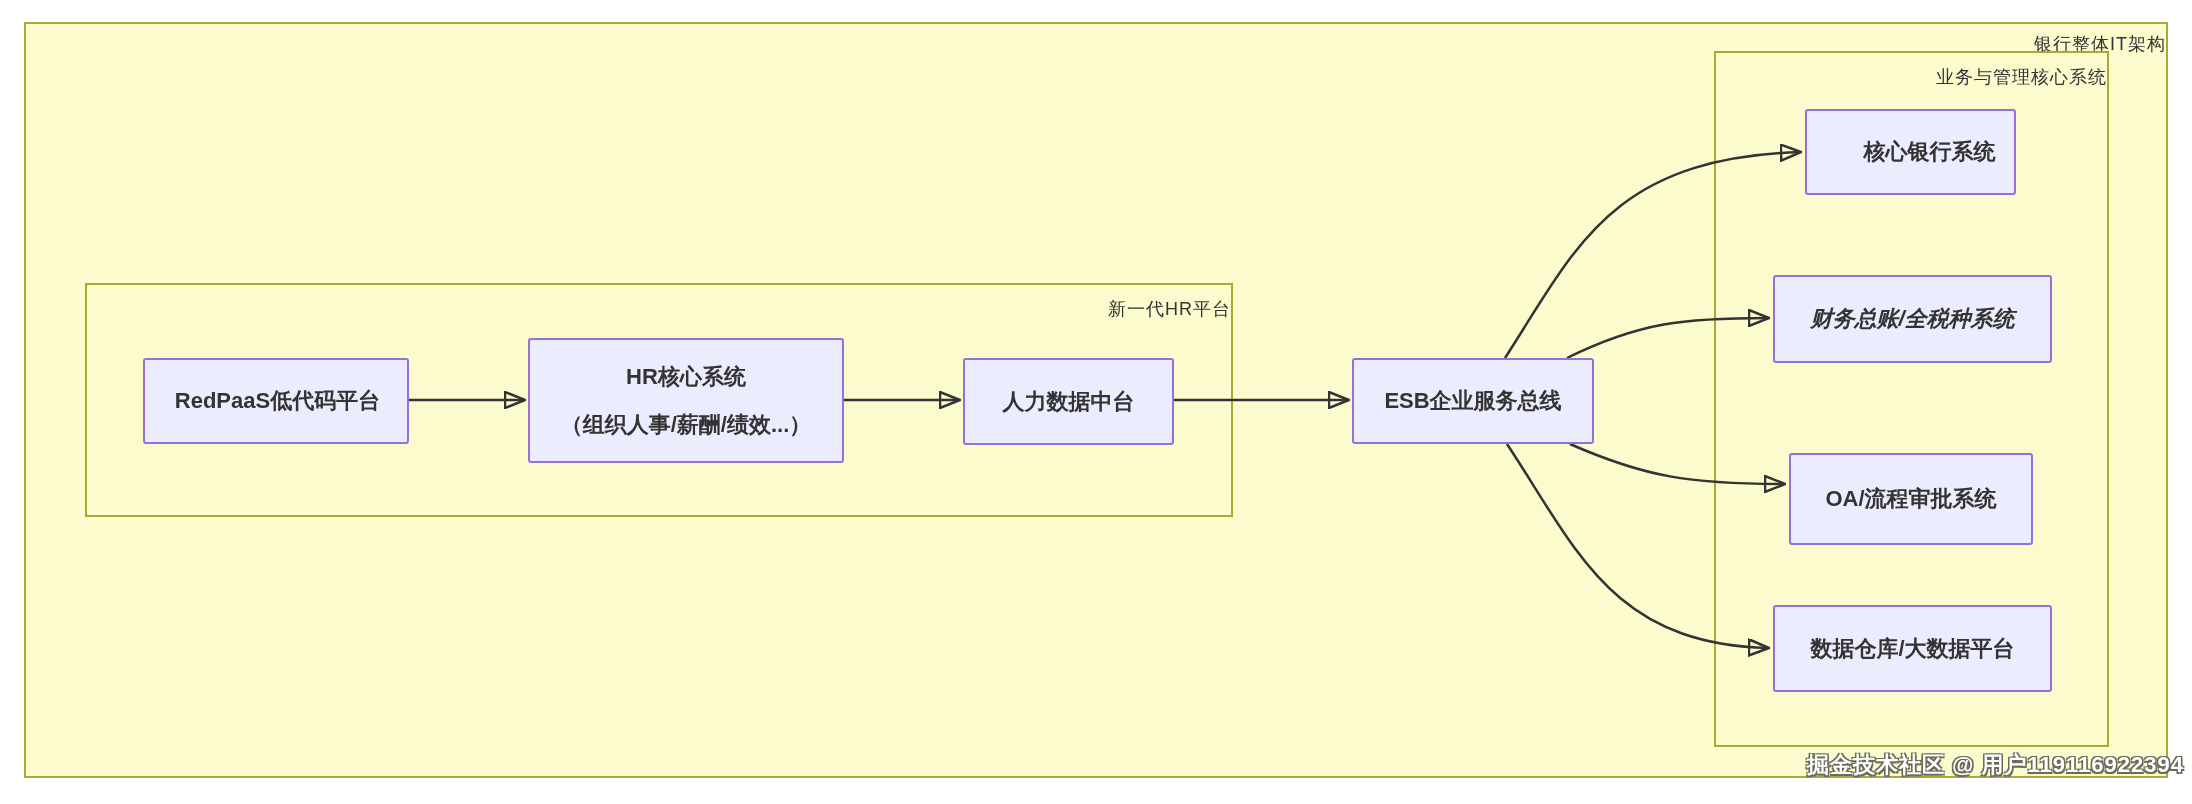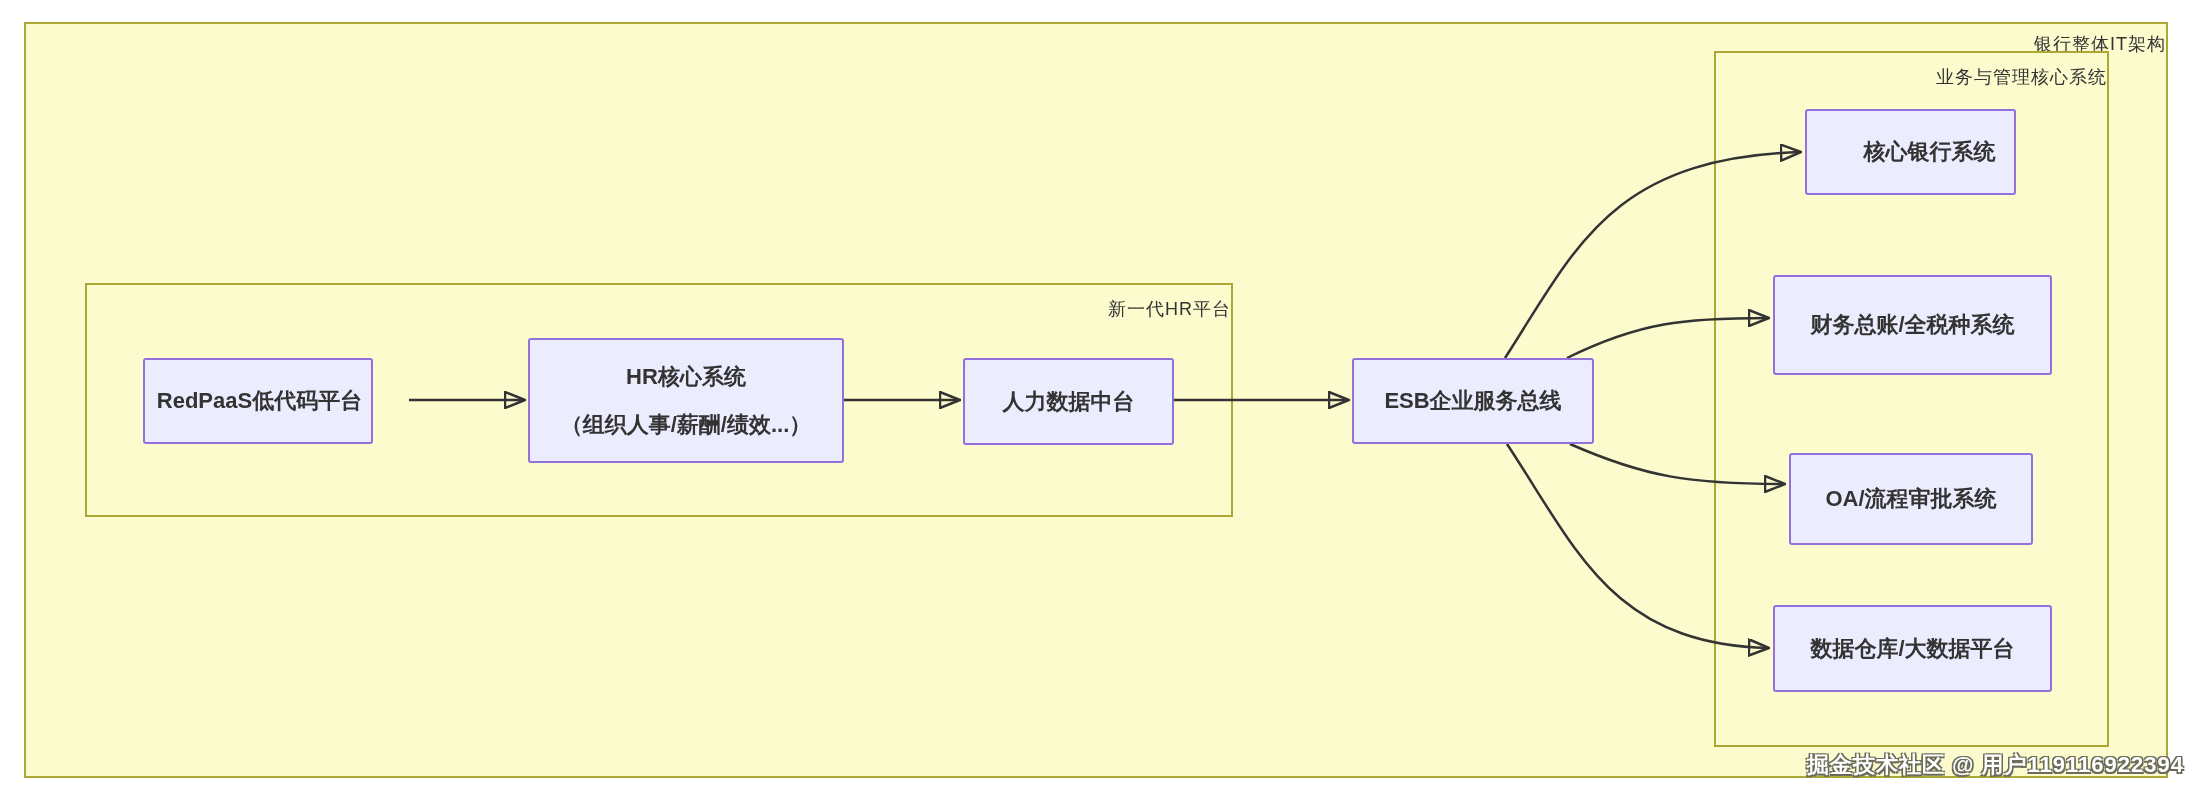--- a/index.html
+++ b/index.html
@@ -75,42 +75,42 @@
     </defs>
     <path d="M 409 400 L 524 400" marker-end="url(#arrow)"></path>
     <path d="M 844 400 L 959 400" marker-end="url(#arrow)"></path>
     <path d="M 1174 400 L 1348 400" marker-end="url(#arrow)"></path>
     <path d="M 1505 358 C 1575 250, 1610 158, 1800 152" marker-end="url(#arrow)"></path>
     <path d="M 1567 358 C 1640 322, 1685 318, 1768 318" marker-end="url(#arrow)"></path>
     <path d="M 1570 444 C 1645 477, 1690 484, 1784 484" marker-end="url(#arrow)"></path>
     <path d="M 1507 444 C 1577 550, 1612 644, 1768 648" marker-end="url(#arrow)"></path>
   </svg>
 
-  <div class="node" style="left:143px;top:358px;width:230px;height:86px;padding-left:13px;">
+  <div class="node" style="left:143px;top:358px;width:266px;height:86px;padding-left:13px;">
     <span>RedPaaS低代码平台</span>
   </div>
 
   <div class="node" style="left:528px;top:338px;width:316px;height:125px;">
     <span>HR核心系统</span>
     <span>（组织人事/薪酬/绩效...）</span>
   </div>
 
   <div class="node" style="left:963px;top:358px;width:211px;height:87px;">
     <span>人力数据中台</span>
   </div>
 
   <div class="node" style="left:1352px;top:358px;width:242px;height:86px;">
     <span>ESB企业服务总线</span>
   </div>
 
   <div class="node" style="left:1805px;top:109px;width:211px;height:86px;padding-left:48px;">
     <span>核心银行系统</span>
   </div>
 
-  <div class="node" style="left:1773px;top:275px;width:279px;height:100px;">
+  <div class="node" style="left:1773px;top:275px;width:279px;height:88px;font-style:italic;">
     <span>财务总账/全税种系统</span>
   </div>
 
   <div class="node" style="left:1789px;top:453px;width:244px;height:92px;">
     <span>OA/流程审批系统</span>
   </div>
 
   <div class="node" style="left:1773px;top:605px;width:279px;height:87px;">
     <span>数据仓库/大数据平台</span>
   </div>

